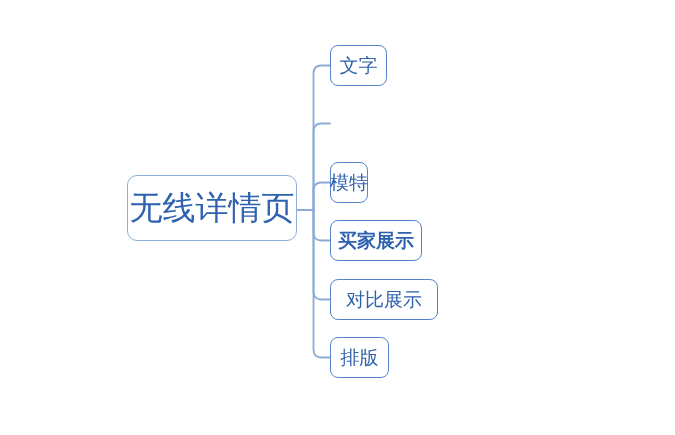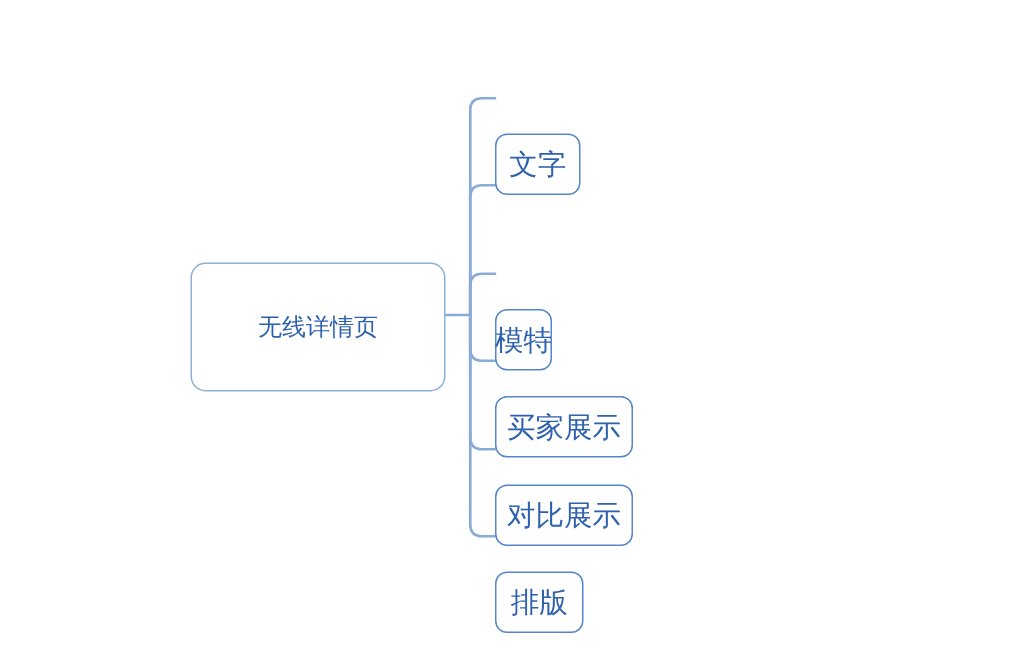--- a/index.html
+++ b/index.html
@@ -26,37 +26,36 @@
     box-sizing: border-box;
     display: flex;
     align-items: center;
     justify-content: center;
     background: #ffffff;
     color: var(--text, #2e61ae);
     cursor: default;
     white-space: nowrap;
   }
   .node-root {
-    left: 127px; top: 175px; width: 170px; height: 86px;
+    left: 127px; top: 175px; width: 170px; height: 66px;
     border: 1.5px solid var(--root-border, #8fafd9);
     border-radius: 10px;
-    font-size: 16px;
+    font-size: 33px;
   }
   .node-child {
     left: 330px; height: 41px;
     border: 1.5px solid var(--child-border, #5586cb);
     border-radius: 8px;
     font-size: 19px;
-    margin-top: 44px;
   }
   .c0 { top: 45px;  width: 57px; }
   .c1 { top: 103px; width: 57px; }
   .c2 { top: 162px; width: 38px; }
-  .c3 { top: 220px; width: 92px; }
-  .c4 { top: 279px; width: 92px; }
+  .c3 { top: 220px; width: 92px; font-weight: bold; }
+  .c4 { top: 279px; width: 108px; }
   .c5 { top: 337px; width: 59px; }
   .node-label { pointer-events: none; }
 </style>
 </head>
 <body>
 
 <div class="canvas">
 
   <svg class="connector-layer" width="675" height="435" viewBox="0 0 675 435" aria-hidden="true">
     <path d="M297 210 H313.5"></path>

